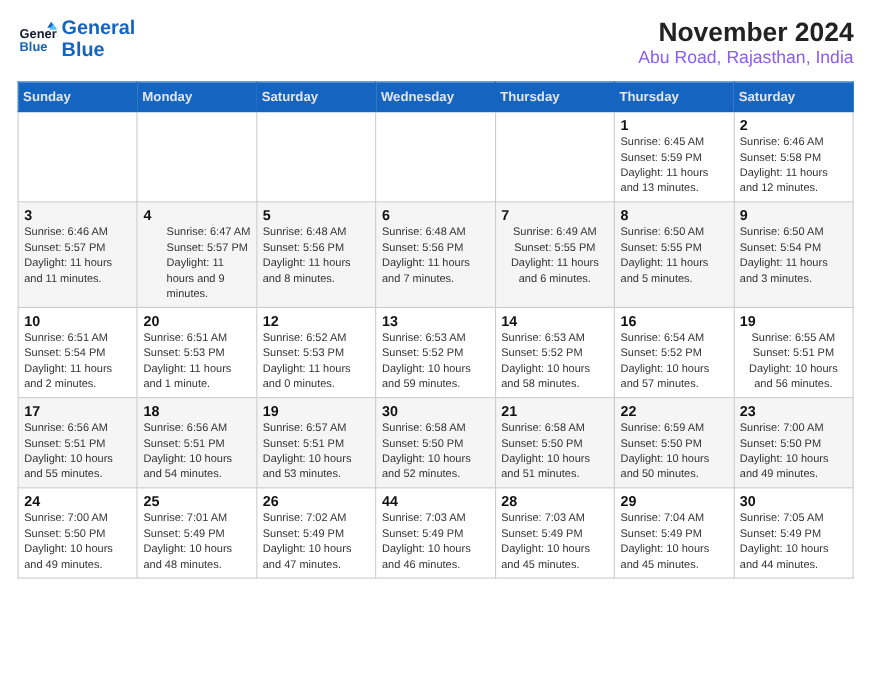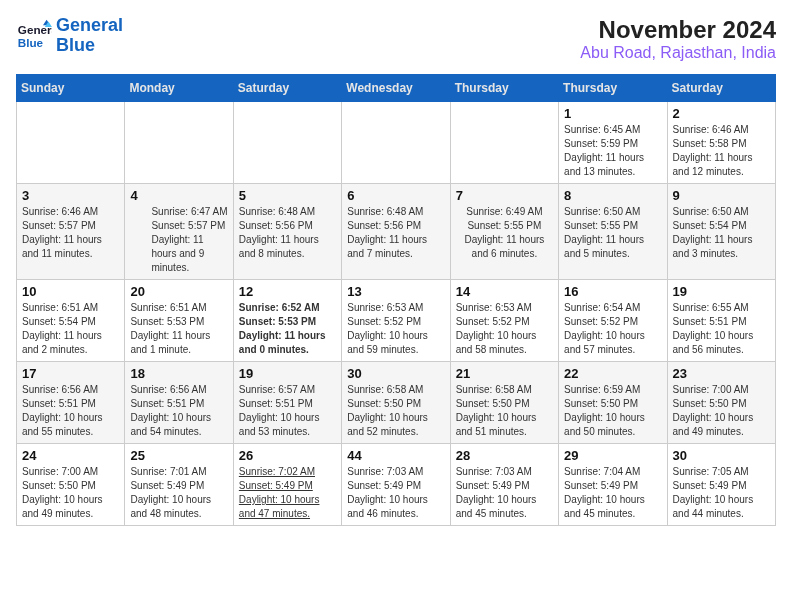--- a/index.html
+++ b/index.html
@@ -198,21 +198,21 @@
 Daylight: 11 hours and 2 minutes.</div>
         </td>
         <td>
           <span class="day-number">20</span>
           <div class="day-info" style="white-space: pre-line;">Sunrise: 6:51 AM
 Sunset: 5:53 PM
 Daylight: 11 hours and 1 minute.</div>
         </td>
         <td>
           <span class="day-number">12</span>
-          <div class="day-info" style="white-space: pre-line; font-weight: bold;">Sunrise: 6:52 AM
+          <div class="day-info" style="white-space: pre-line;">Sunrise: 6:52 AM
 Sunset: 5:53 PM
 Daylight: 11 hours and 0 minutes.</div>
         </td>
         <td>
           <span class="day-number">13</span>
           <div class="day-info" style="white-space: pre-line;">Sunrise: 6:53 AM
 Sunset: 5:52 PM
 Daylight: 10 hours and 59 minutes.</div>
         </td>
         <td>
@@ -222,21 +222,21 @@
 Daylight: 10 hours and 58 minutes.</div>
         </td>
         <td>
           <span class="day-number">16</span>
           <div class="day-info" style="white-space: pre-line;">Sunrise: 6:54 AM
 Sunset: 5:52 PM
 Daylight: 10 hours and 57 minutes.</div>
         </td>
         <td>
           <span class="day-number">19</span>
-          <div class="day-info" style="white-space: pre-line;">Sunrise: 6:55 AM
+          <div class="day-info" style="white-space: pre-line; text-align: center;">Sunrise: 6:55 AM
 Sunset: 5:51 PM
 Daylight: 10 hours and 56 minutes.</div>
         </td>
       </tr>
       <tr>
         <td>
           <span class="day-number">17</span>
           <div class="day-info" style="white-space: pre-line;">Sunrise: 6:56 AM
 Sunset: 5:51 PM
 Daylight: 10 hours and 55 minutes.</div>
@@ -286,21 +286,21 @@
 Daylight: 10 hours and 49 minutes.</div>
         </td>
         <td>
           <span class="day-number">25</span>
           <div class="day-info" style="white-space: pre-line;">Sunrise: 7:01 AM
 Sunset: 5:49 PM
 Daylight: 10 hours and 48 minutes.</div>
         </td>
         <td>
           <span class="day-number">26</span>
-          <div class="day-info" style="white-space: pre-line; text-decoration: underline;">Sunrise: 7:02 AM
+          <div class="day-info" style="white-space: pre-line;">Sunrise: 7:02 AM
 Sunset: 5:49 PM
 Daylight: 10 hours and 47 minutes.</div>
         </td>
         <td>
           <span class="day-number">44</span>
           <div class="day-info" style="white-space: pre-line;">Sunrise: 7:03 AM
 Sunset: 5:49 PM
 Daylight: 10 hours and 46 minutes.</div>
         </td>
         <td>

